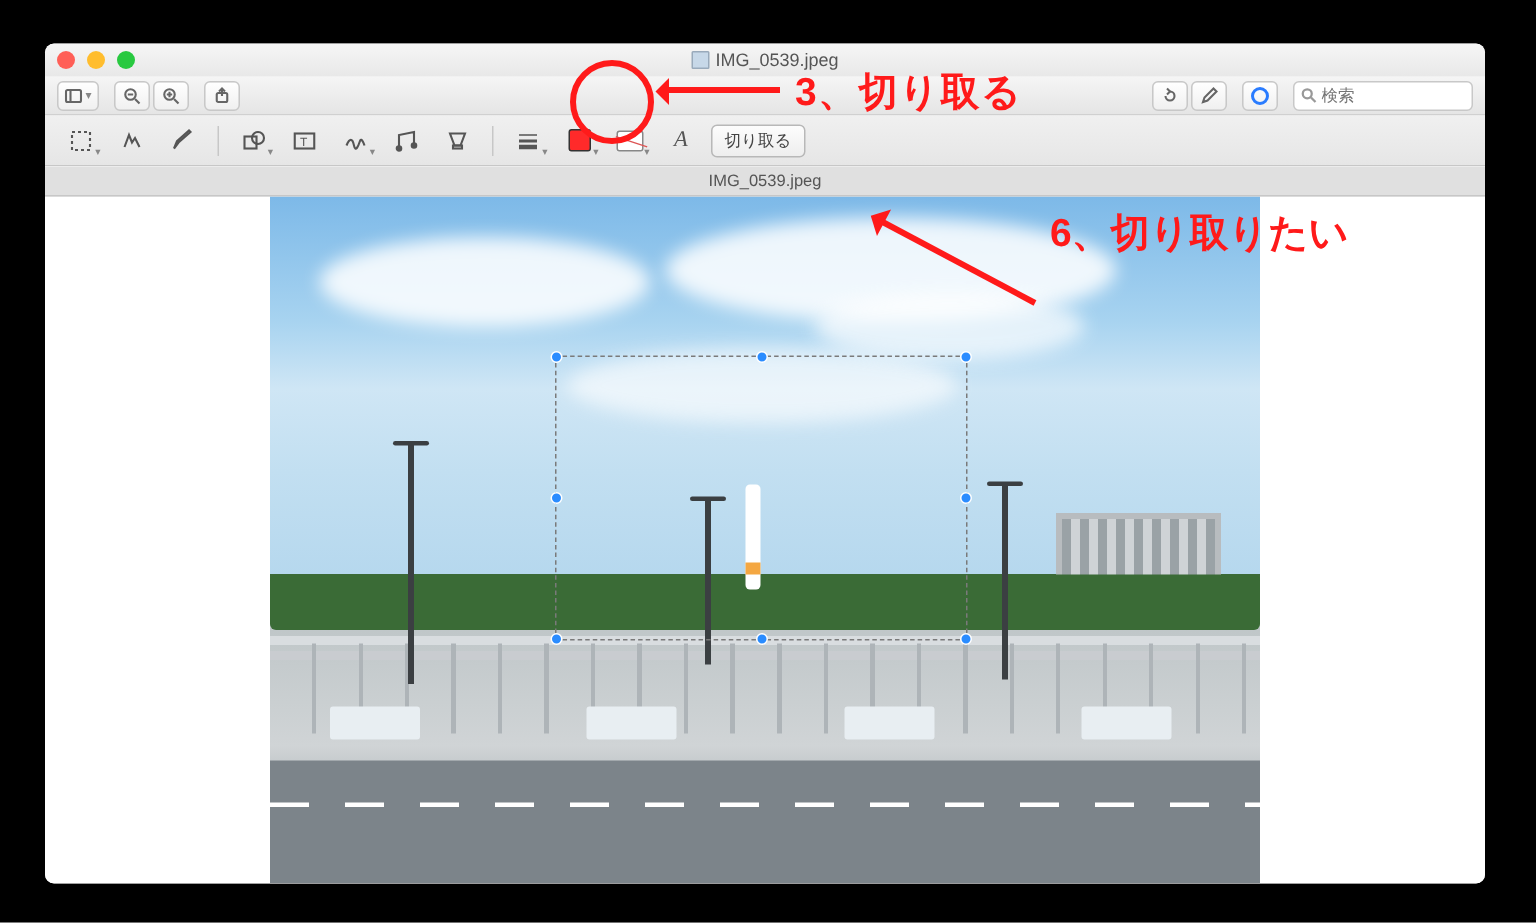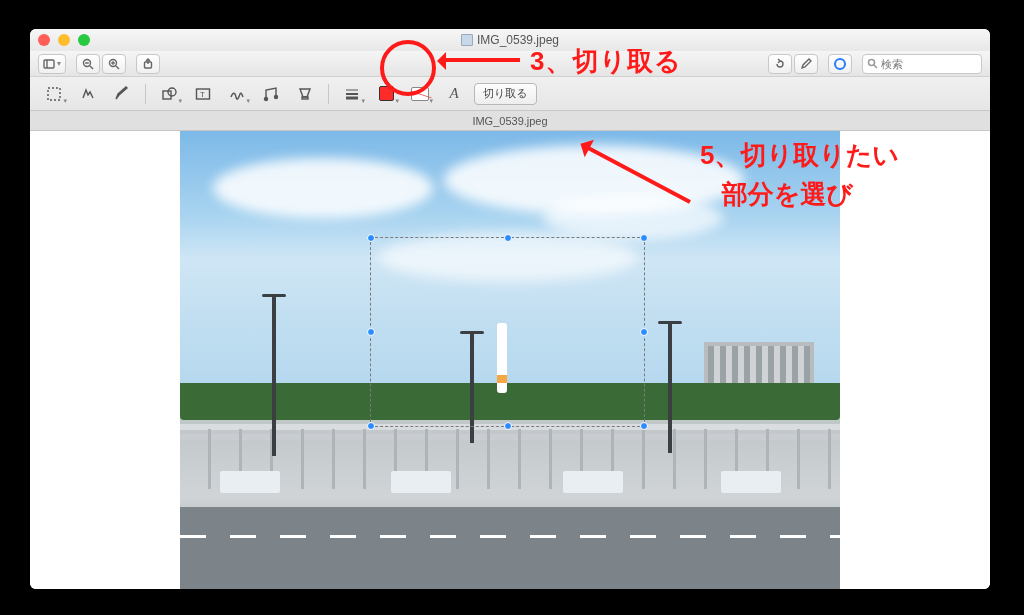--- a/index.html
+++ b/index.html
@@ -404,16 +404,16 @@
         <span class="handle h-br"></span>
       </div>
     </div>
   </div>
 </div>
 
 <div class="anno anno-circle"></div>
 <div class="anno anno-arrow1"></div>
 <div class="anno anno-text1">3、切り取る</div>
 <div class="anno anno-text2">
-  <span>5、切り取りたい</span><br>
-  &nbsp;&nbsp;&nbsp;<span>部分を選び</span>
+  <span>6、切り取りたい</span><br>
+  &nbsp;&nbsp;&nbsp;
 </div>
 <div class="anno anno-arrow2"></div>
 
 </body></html>

